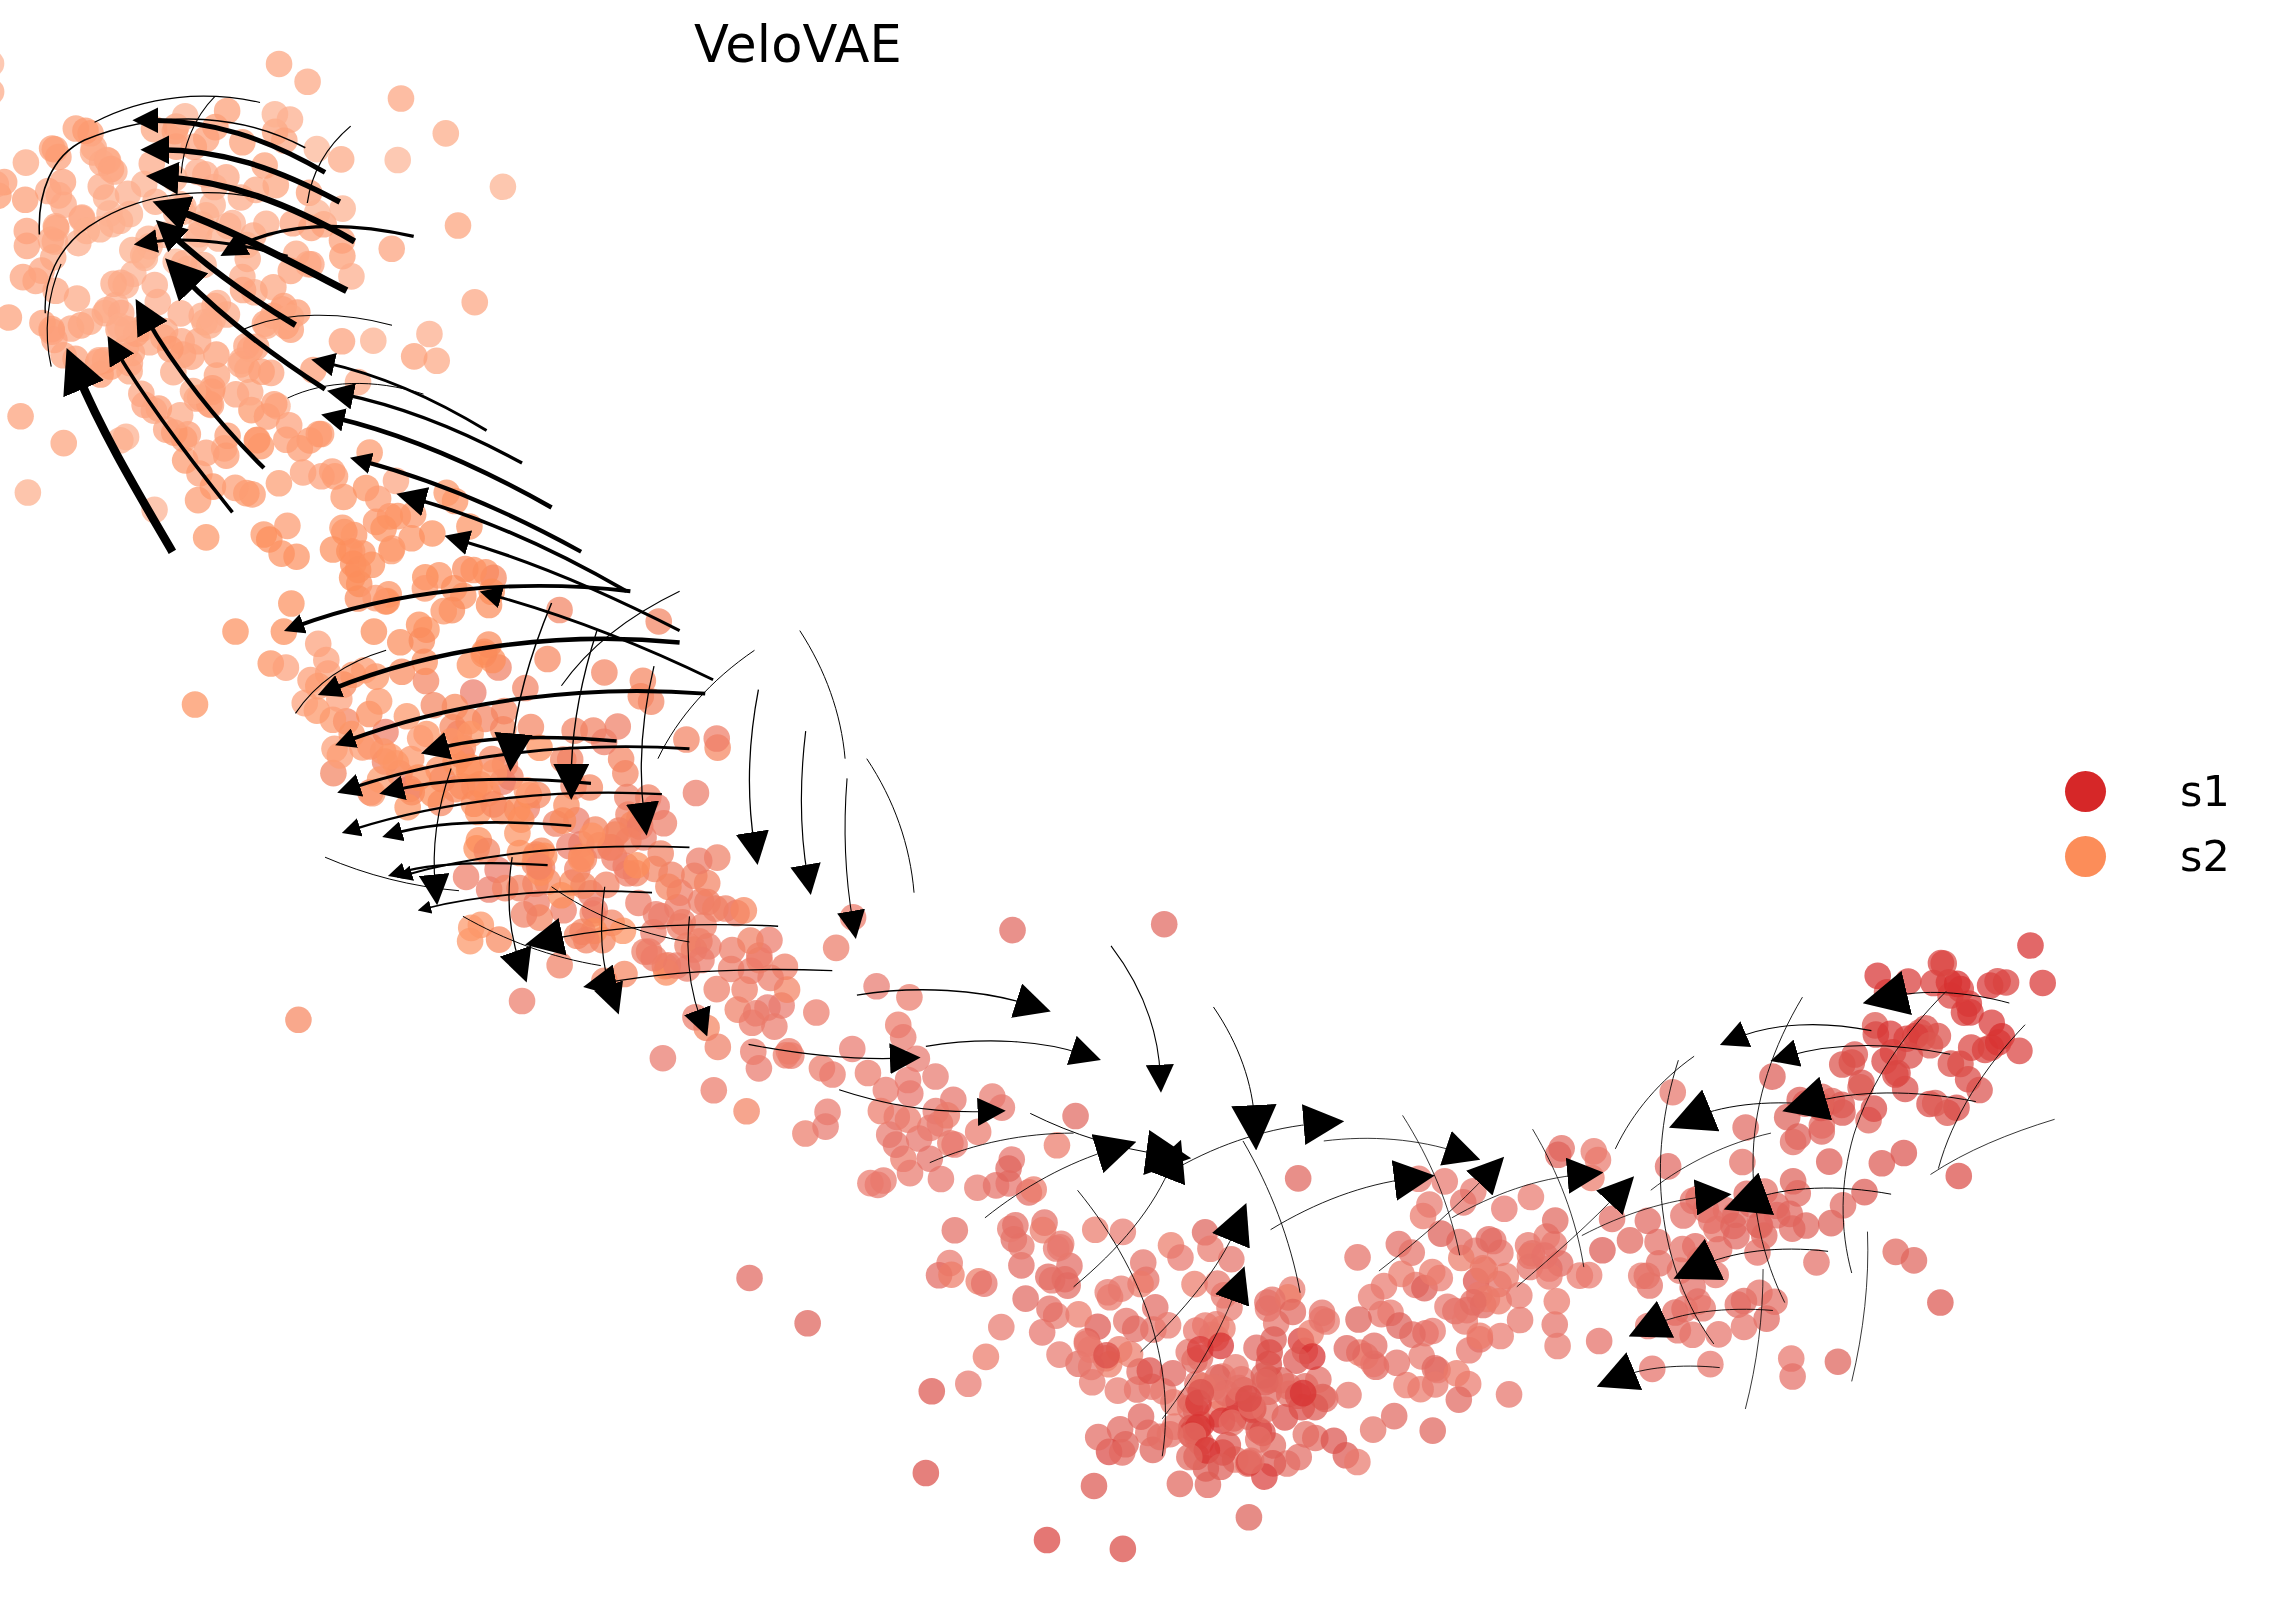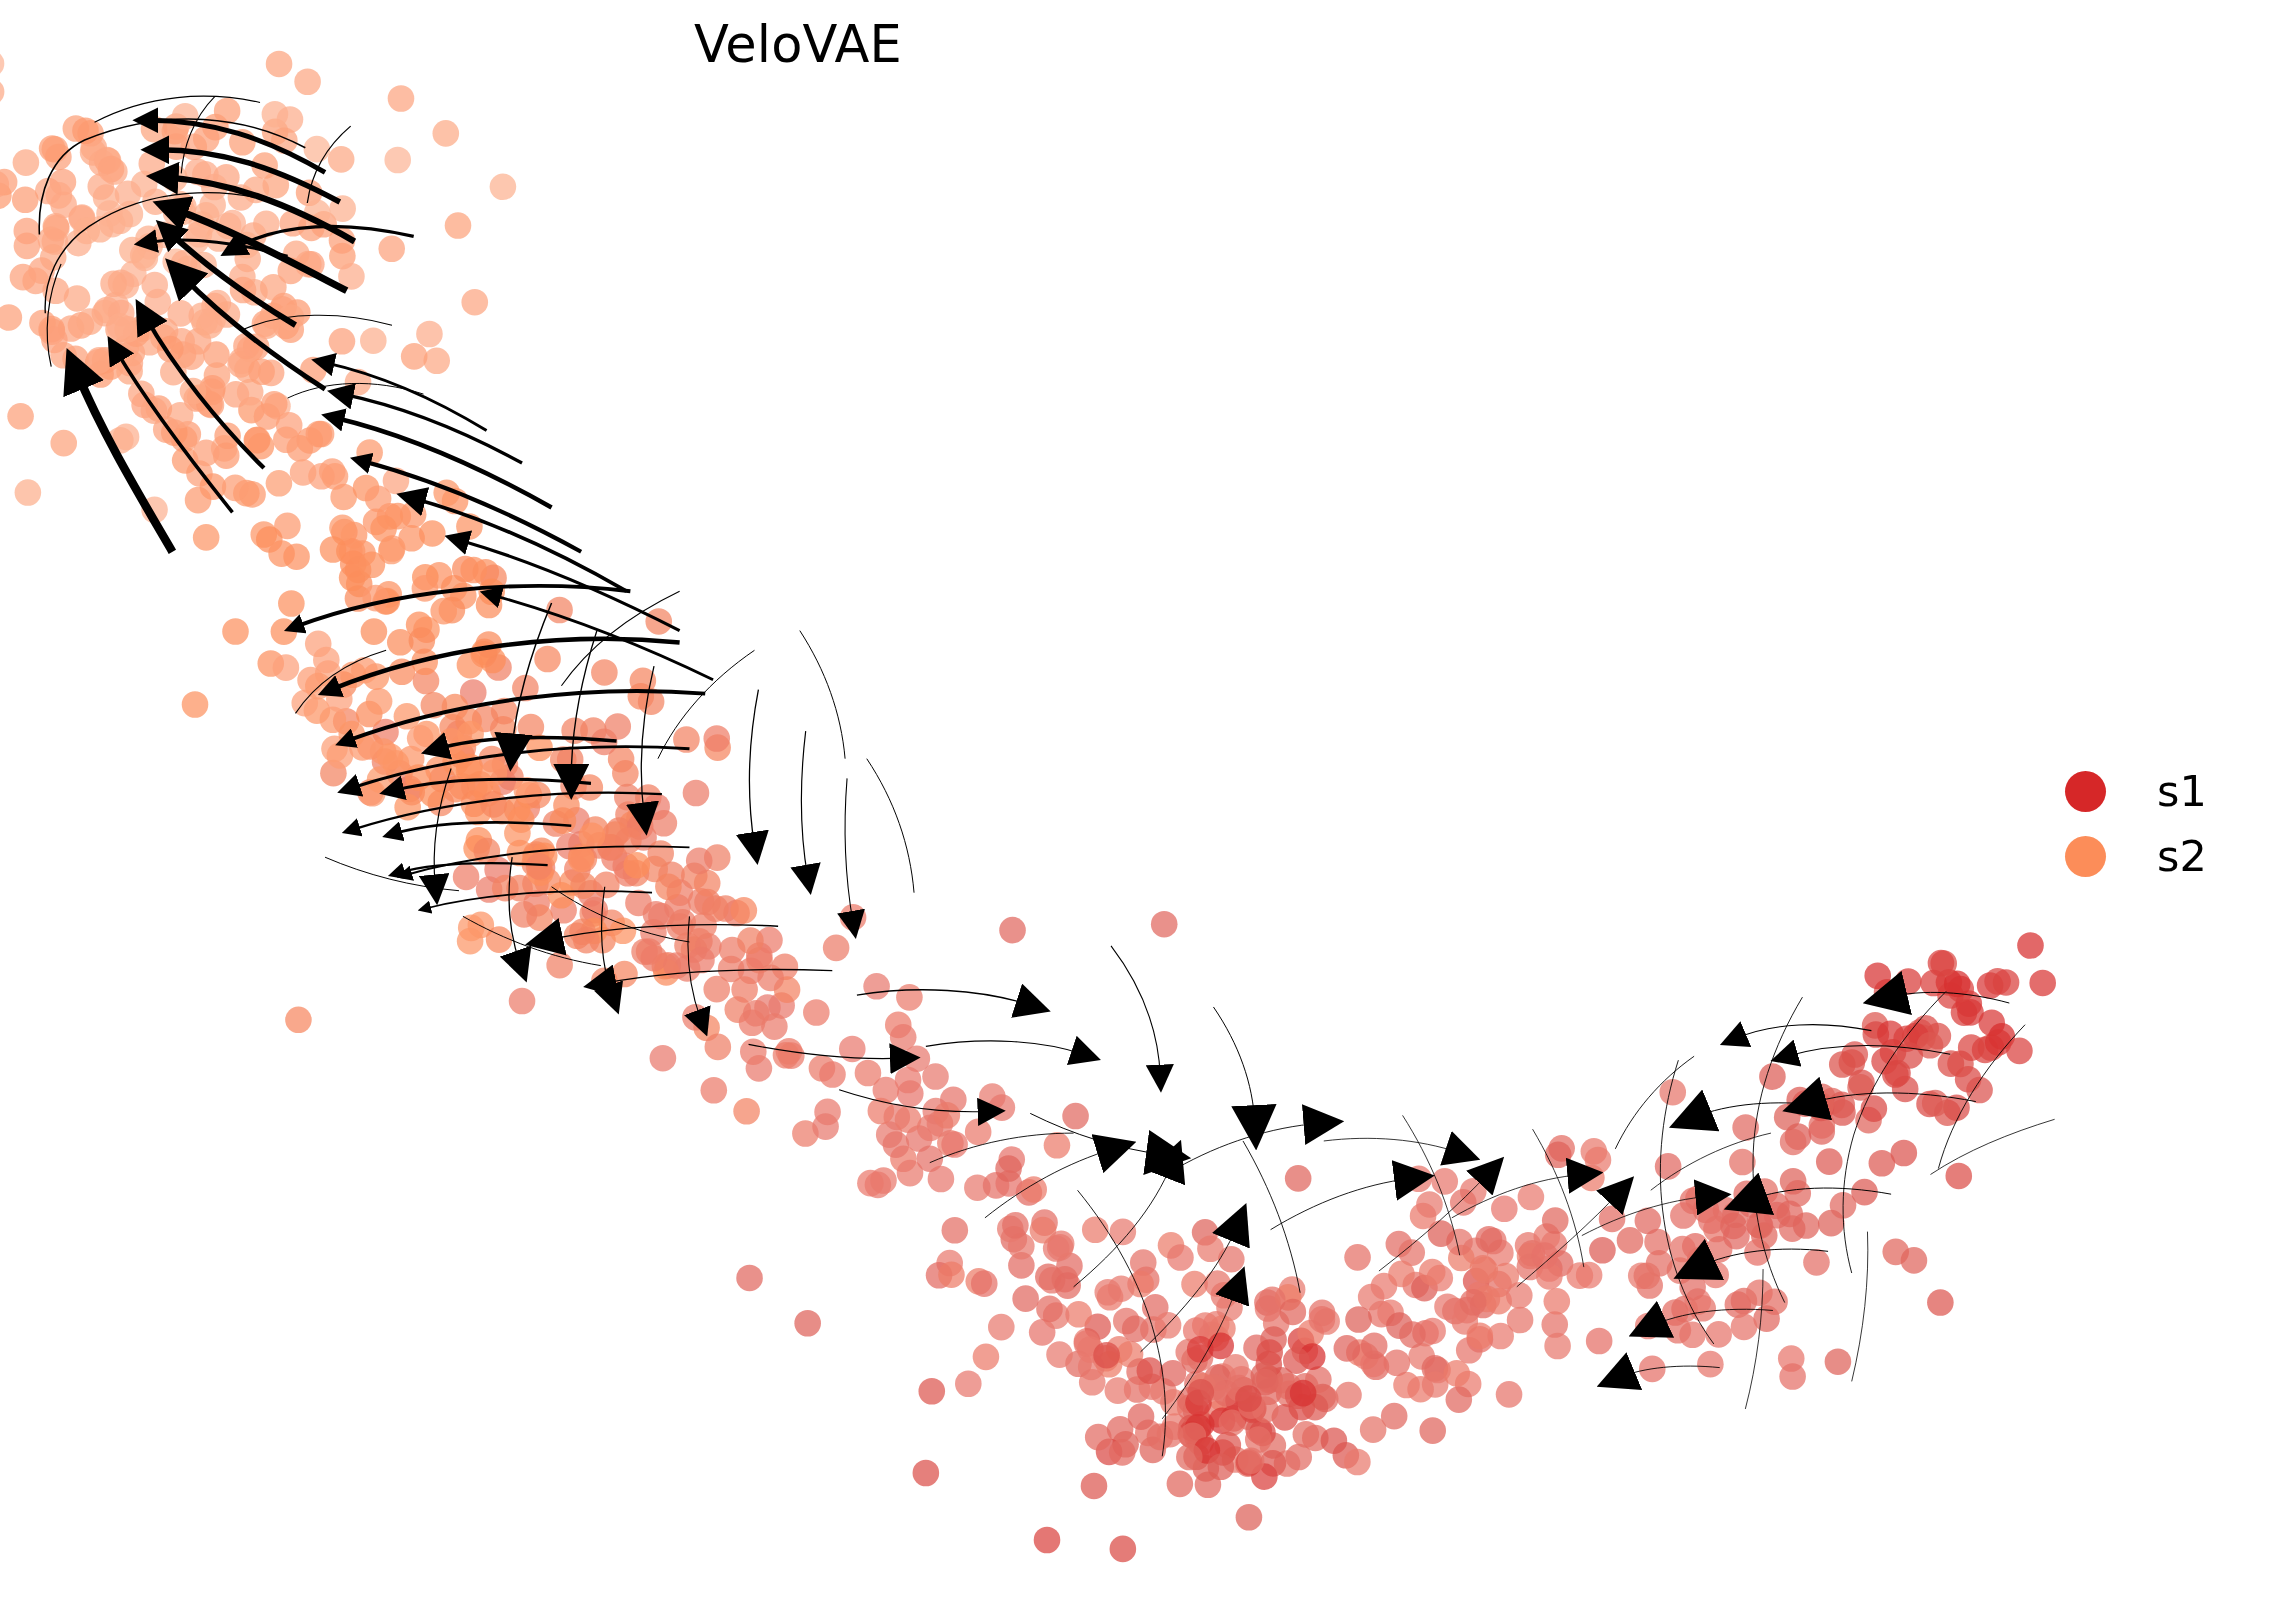--- a/index.html
+++ b/index.html
@@ -48,21 +48,21 @@
     align-items: center;
     height: 65px;
   }
   .legend-swatch {
     width: 41px;
     height: 41px;
     border-radius: 50%;
     flex: 0 0 auto;
   }
   .legend-label {
-    margin-left: 51px;
+    margin-left: 74px;
     font-size: 43px;
     color: #000000;
     line-height: 43px;
   }
 </style>
 </head>
 <body>
 
 <div id="root">
 

